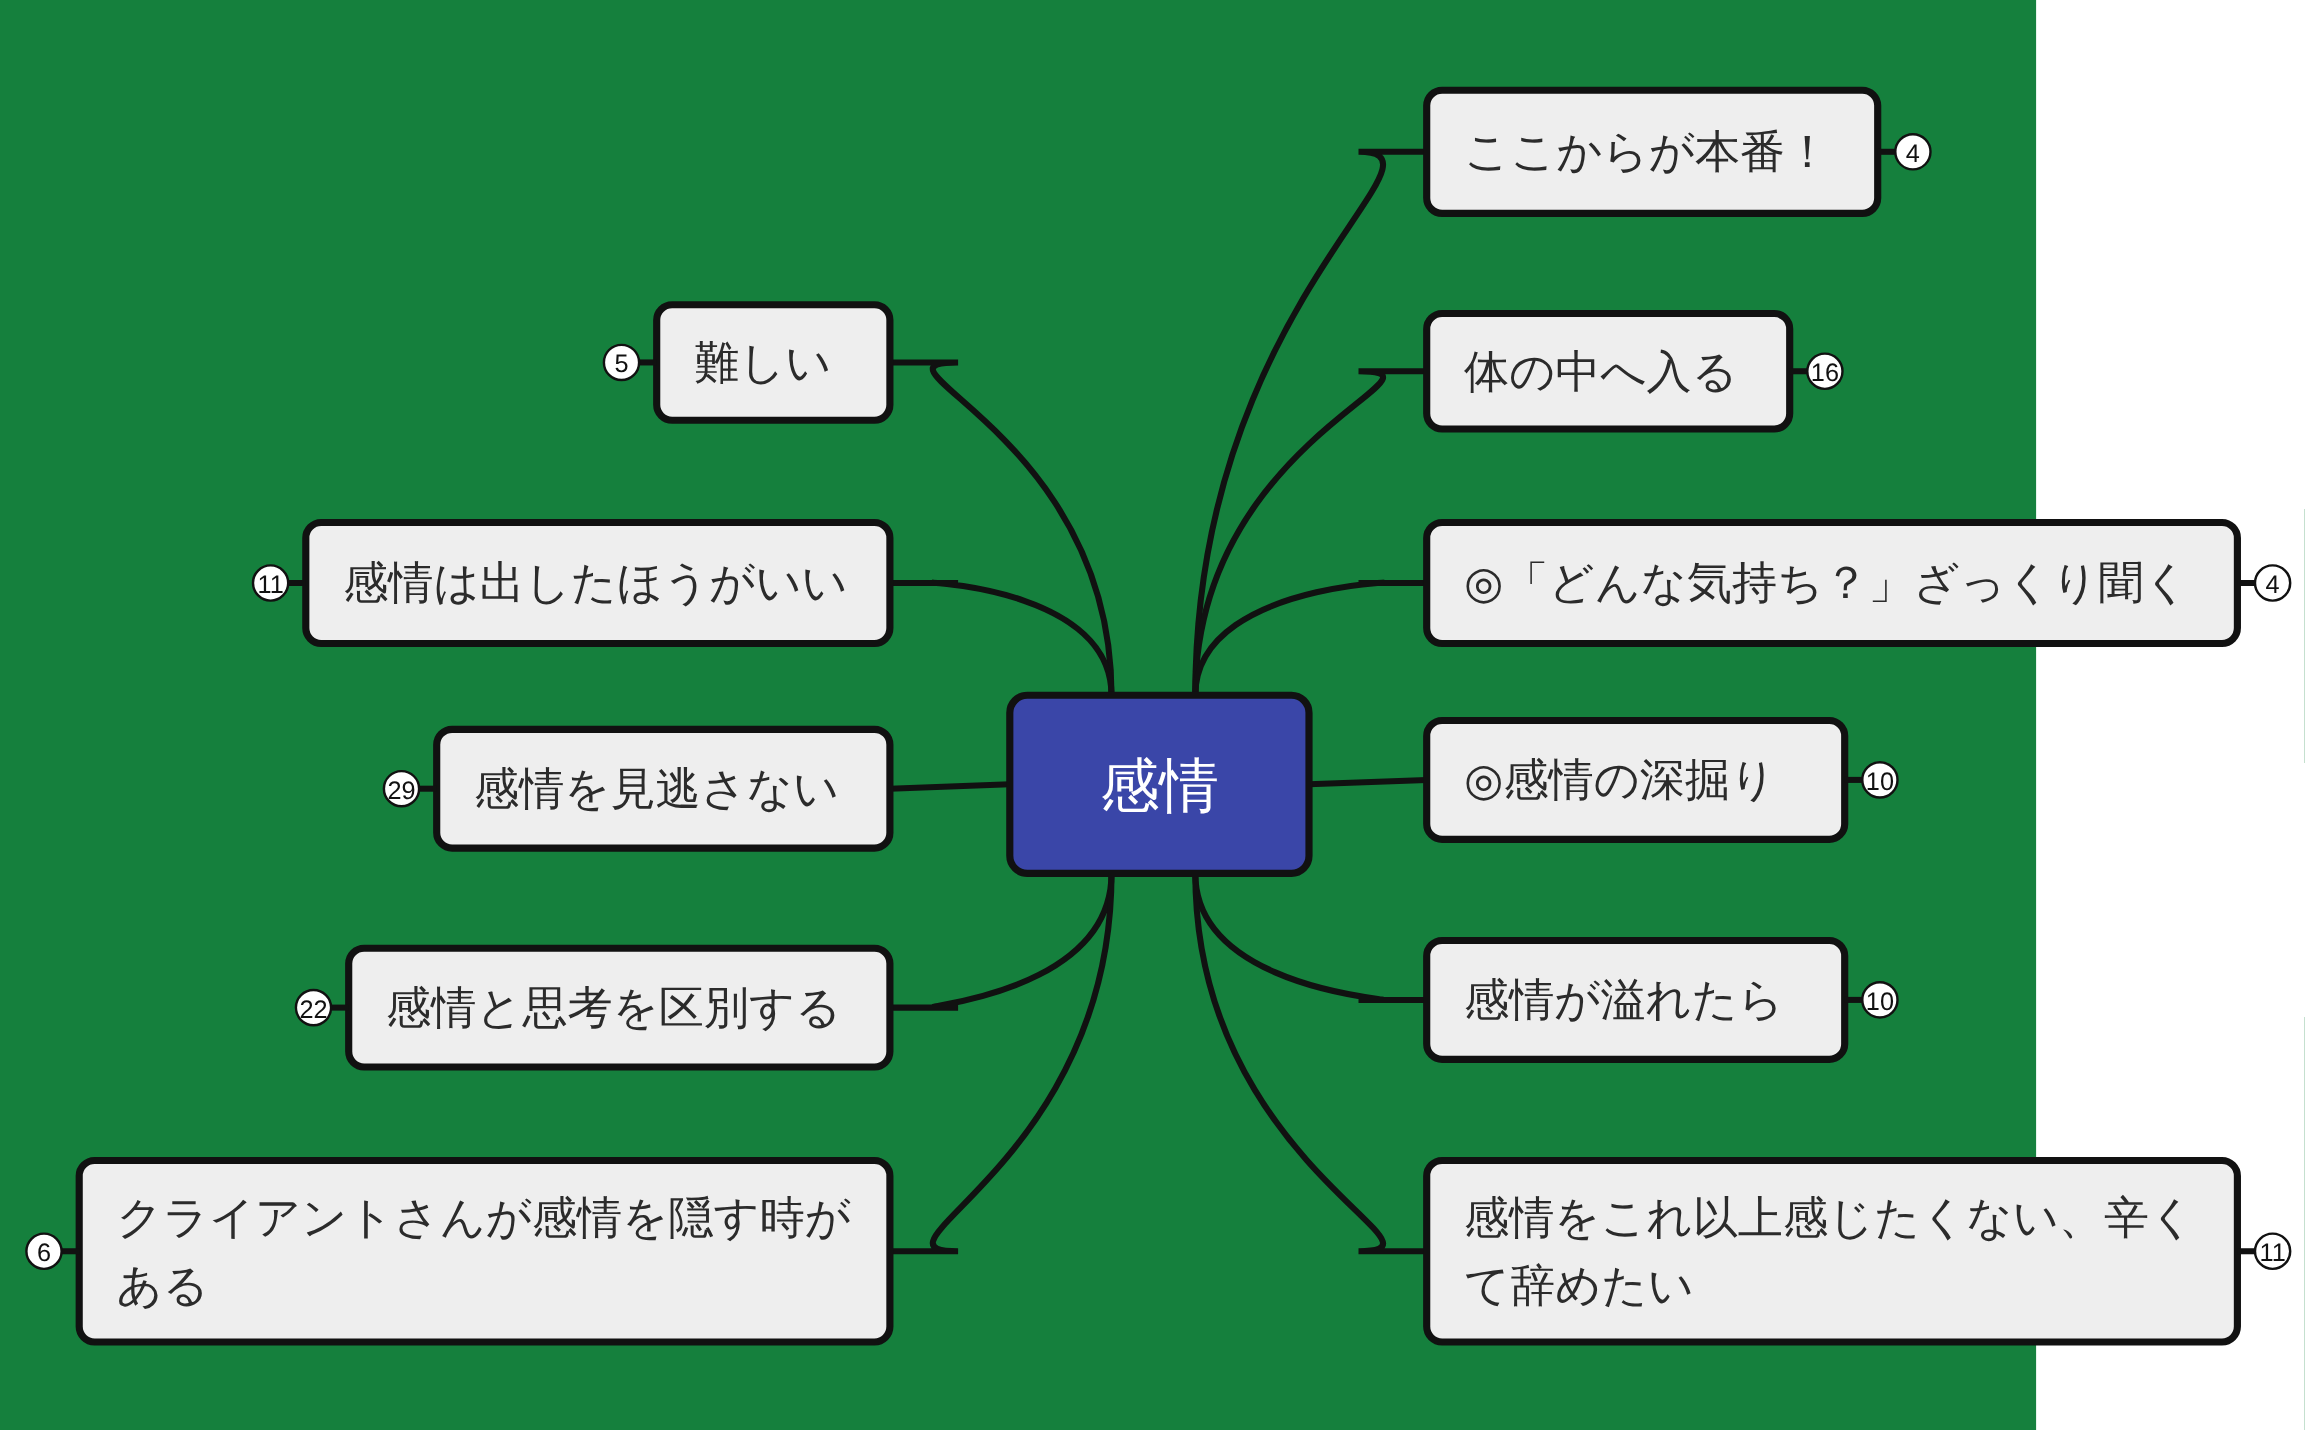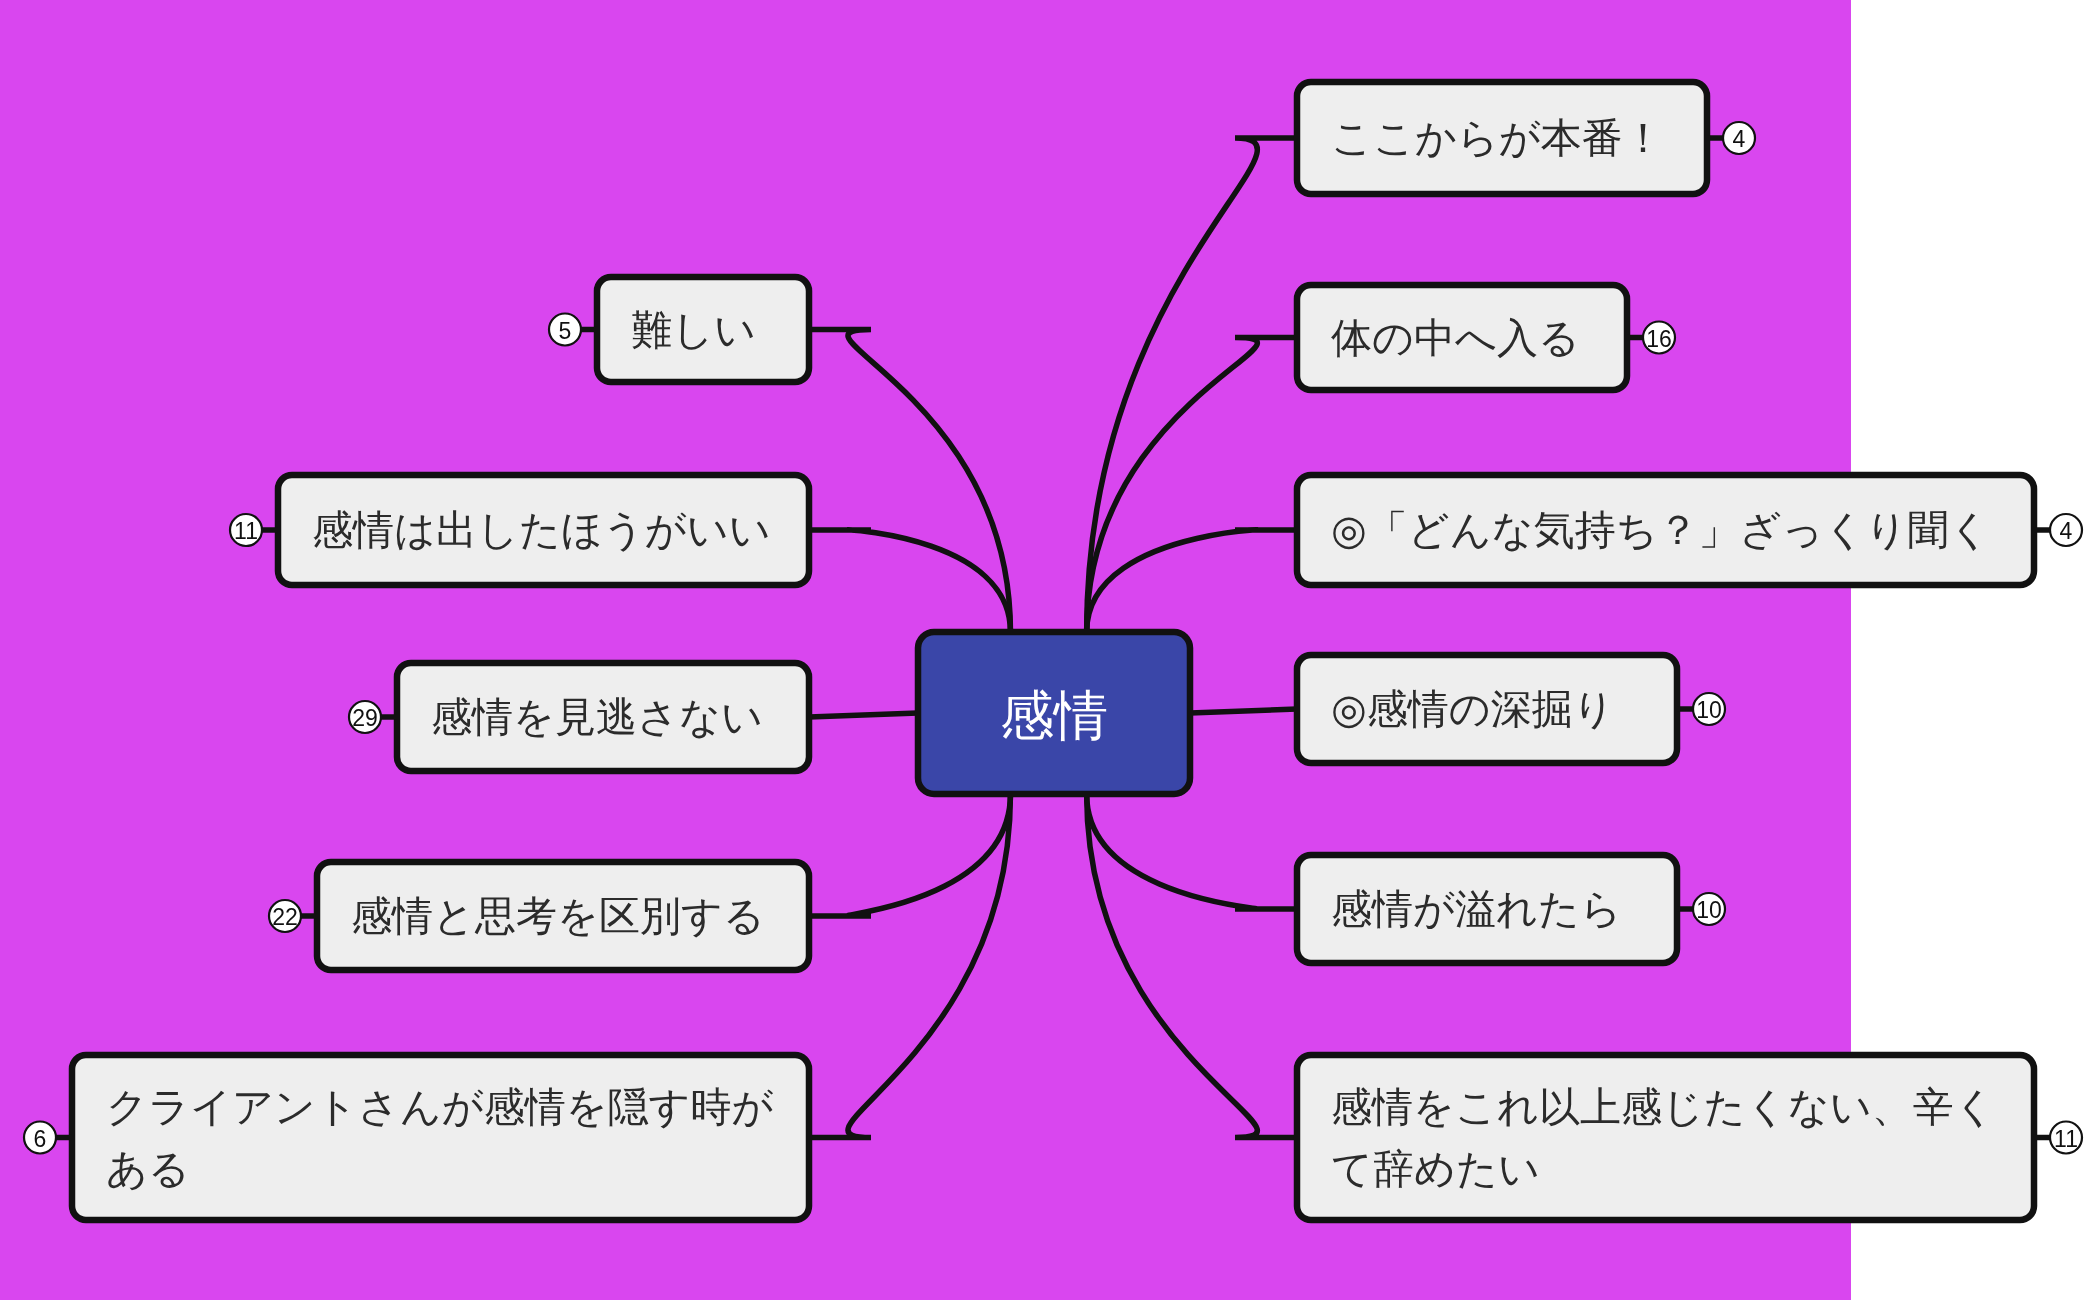--- a/index.html
+++ b/index.html
@@ -10,21 +10,21 @@
   body {
     width: 2095px;
     height: 1300px;
     overflow: hidden;
     font-family: "Liberation Sans", "DejaVu Sans", sans-serif;
   }
   #mindmap-root {
     position: relative;
     width: 1851px;
     height: 1300px;
-    background: #d946ef;
+    background: #15803d;
   }
   svg#map-svg {
     position: absolute;
     inset: 0;
     width: 2095px;
     height: 1300px;
     display: block;
   }
   .edge-path {
     fill: none;

